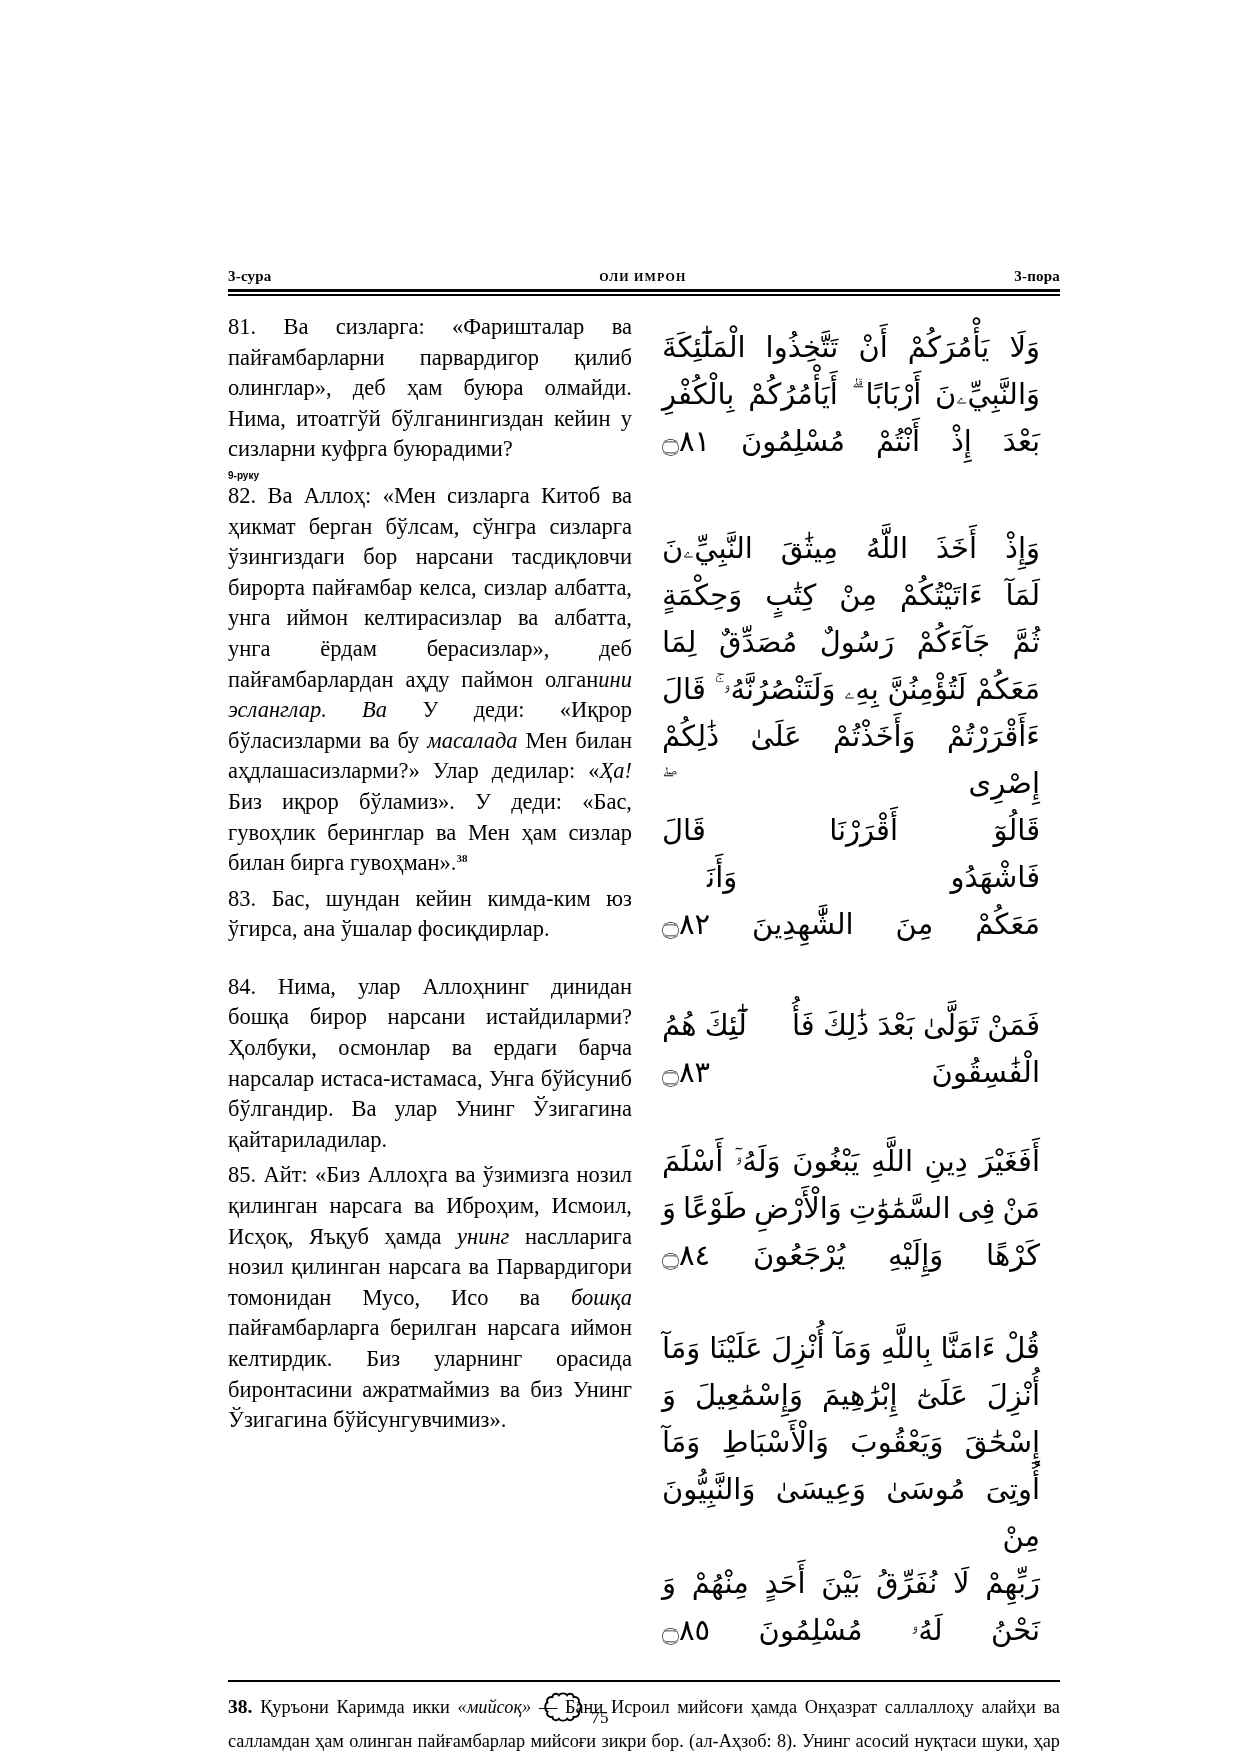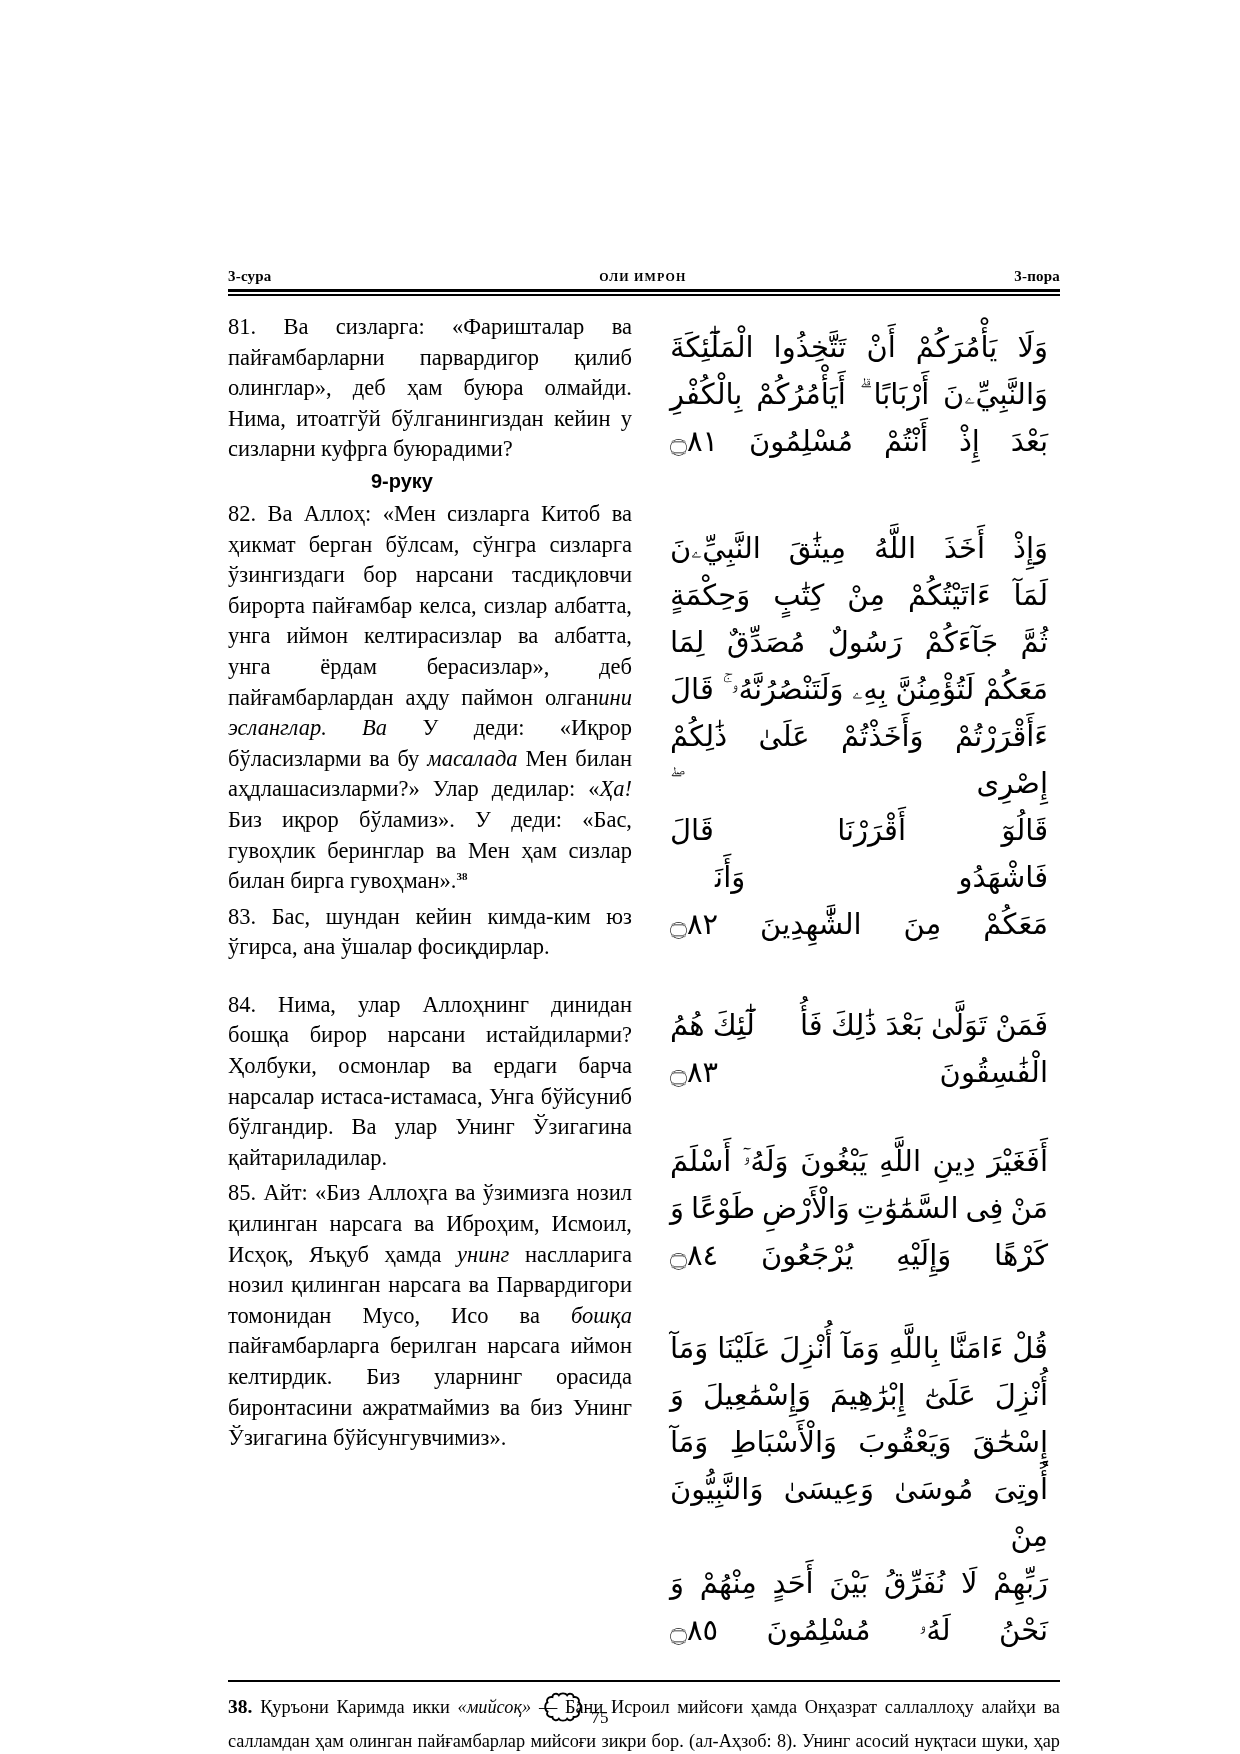--- a/index.html
+++ b/index.html
@@ -49,21 +49,21 @@
   .rule-double {
     border-top: 3px solid #000;
     border-bottom: 2px solid #000;
     height: 2px;
     margin-bottom: 16px;
   }
 
   
   .body-cols {
     display: flex;
-    gap: 26px;
+    gap: 18px;
     align-items: flex-start;
   }
   .col-left {
     width: 404px;
     flex: 0 0 404px;
   }
   .col-right {
     width: 402px;
     flex: 0 0 402px;
     direction: rtl;
@@ -83,23 +83,23 @@
     font-size: 11px;
     font-weight: bold;
     vertical-align: super;
     line-height: 0;
   }
   .gap-md { height: 22px; }
 
   .ruku-label {
     font-family: "Liberation Sans", "DejaVu Sans", sans-serif;
     font-weight: bold;
-    font-size: 20px;
-    text-align: center;
-    margin: 3px 0 6px 0;
+    font-size: 10px;
+    text-align: left;
+    margin: 3px 0 0 0;
     padding-right: 56px;
   }
 
   
   .ar-block {
     font-family: "Liberation Serif", "DejaVu Sans", serif;
     font-size: 29px;
     line-height: 47px;
     text-align: justify;
     text-align-last: justify;

